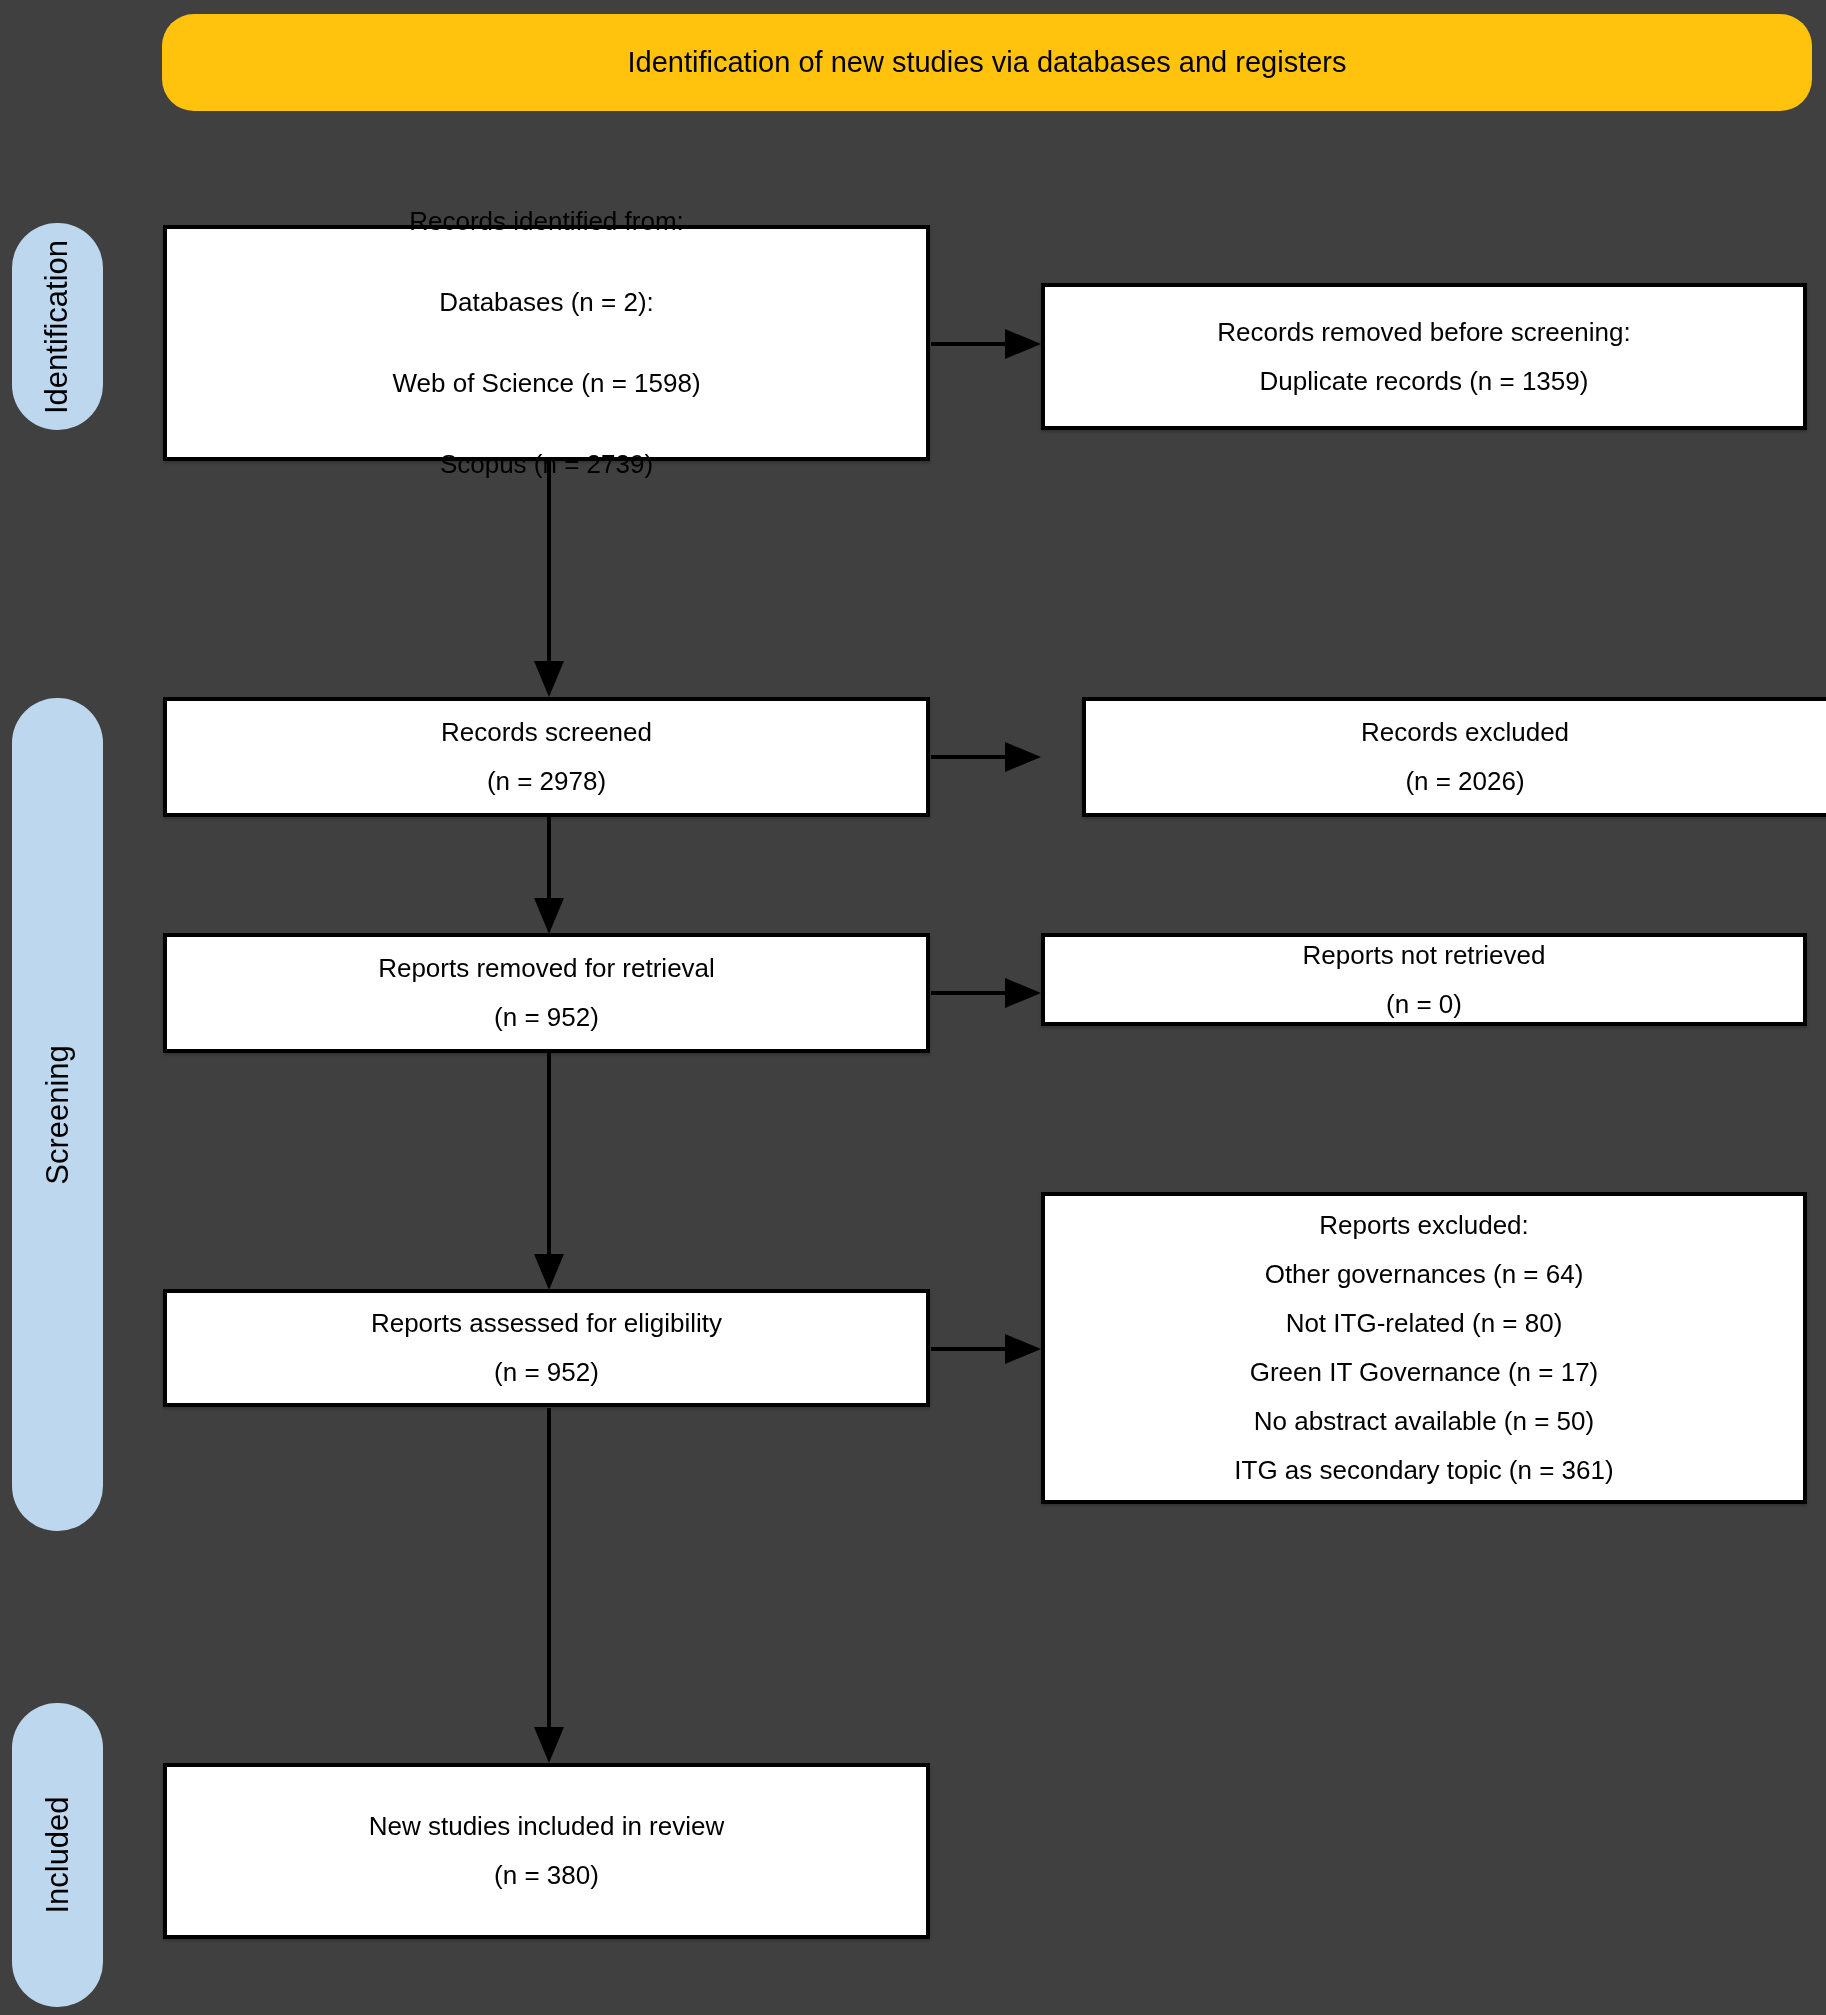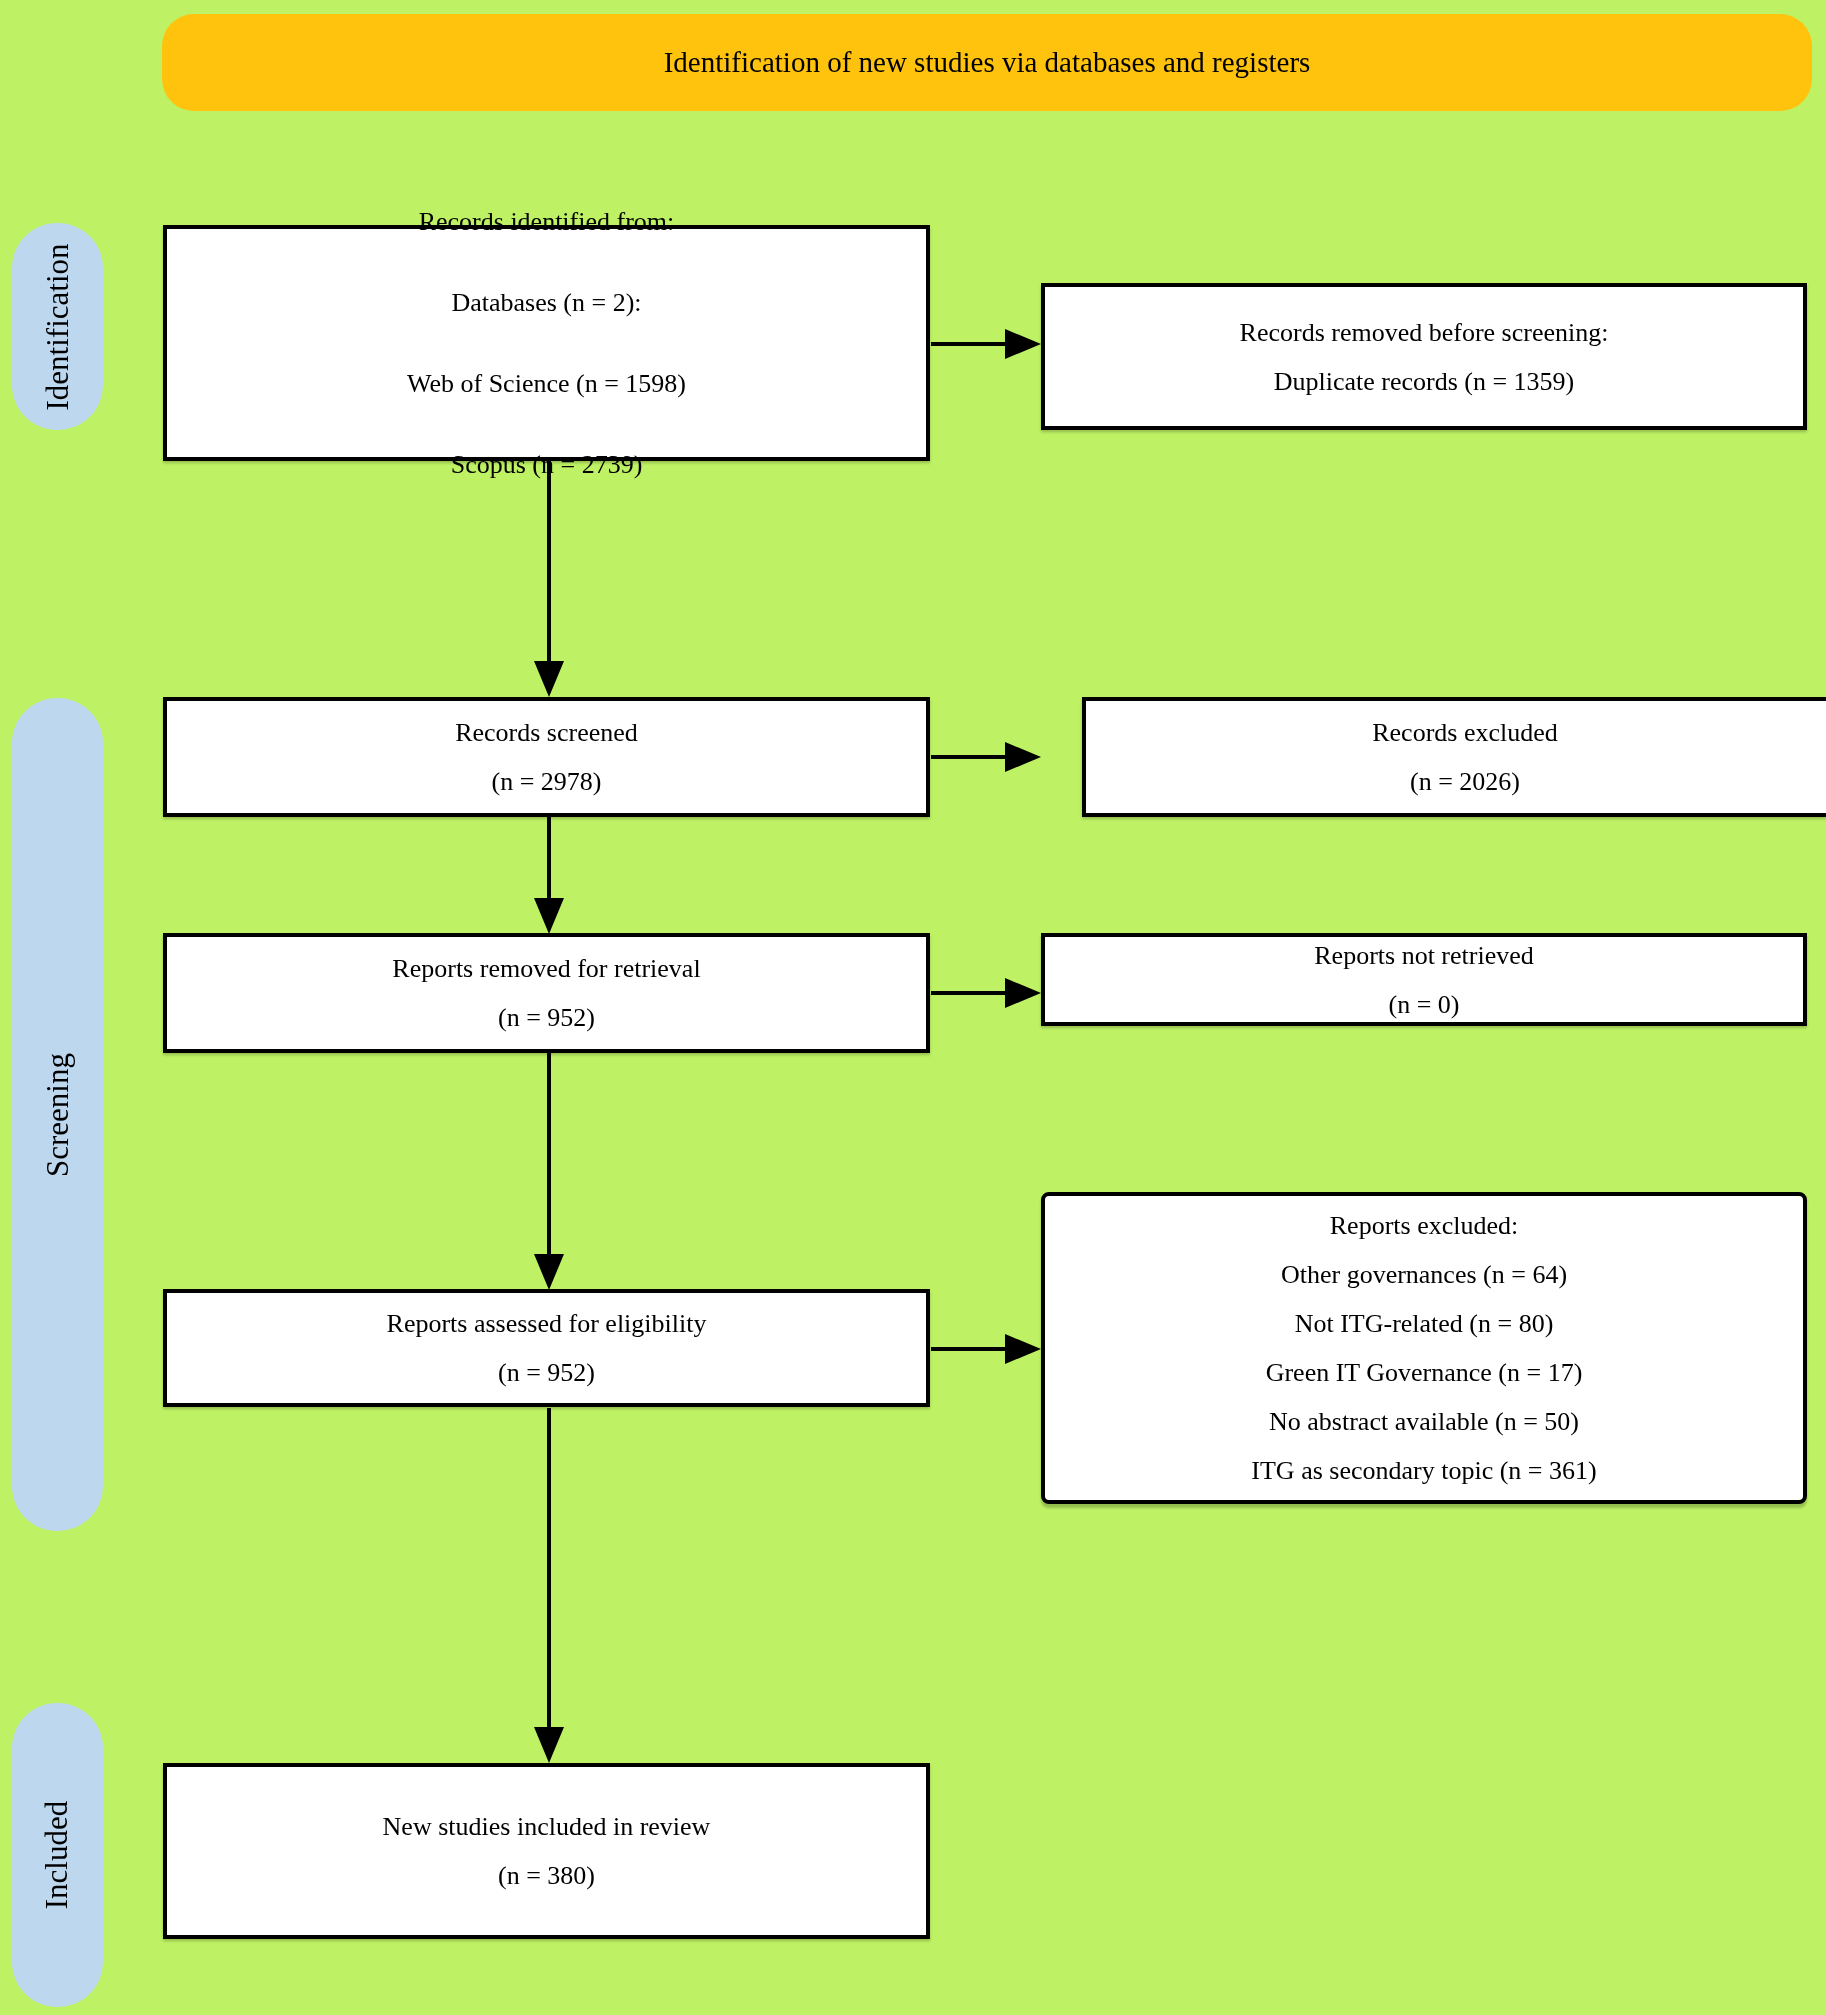--- a/index.html
+++ b/index.html
@@ -6,22 +6,22 @@
     --header-bg:#FFC20D;
     --stage-bg:#BDD7EE;
     --box-border:#000000;
     --box-bg:#FFFFFF;
     --ink:#000000;
   }
   html,body{margin:0;padding:0;background:#FFFFFF;}
   .canvas{
     position:relative;
     width:1826px;height:2015px;
-    background:#bef264;
-    font-family:Liberation Serif, serif;
+    background:#404040;
+    font-family:Liberation Sans, sans-serif;
     color:var(--ink);
   }
   
   .banner{
     position:absolute;left:162px;top:13.5px;width:1650px;height:97px;
     background:var(--header-bg);
     border-radius:32px;
     display:flex;align-items:center;justify-content:center;
     font-size:29px;
   }
@@ -51,21 +51,21 @@
     box-shadow:0 3.2px 2.7px rgba(0,0,0,0.22);
   }
   .box .line{font-size:26px;line-height:49px;white-space:nowrap;}
   .box-a{left:163px;top:225px;width:767px;height:236px;gap:32px;}
   .box-b{left:1041px;top:283px;width:766px;height:147px;}
   .box-c{left:163px;top:697px;width:767px;height:120px;}
   .box-d{left:1041px;top:697px;width:766px;height:120px;margin-left:41px;}
   .box-e{left:163px;top:933px;width:767px;height:120px;}
   .box-f{left:1041px;top:933px;width:766px;height:93px;}
   .box-g{left:163px;top:1289px;width:767px;height:118px;}
-  .box-h{left:1041px;top:1192px;width:766px;height:312px;border-radius:8px;}
+  .box-h{left:1041px;top:1192px;width:766px;height:312px;}
   .box-i{left:163px;top:1763px;width:767px;height:176px;}
   
   .hline{position:absolute;height:4.3px;background:var(--box-border);}
   .vline{position:absolute;width:4.3px;background:var(--box-border);}
   .head-right{
     position:absolute;width:0;height:0;
     border-top:15px solid transparent;
     border-bottom:15px solid transparent;
     border-left:36px solid var(--box-border);
   }

